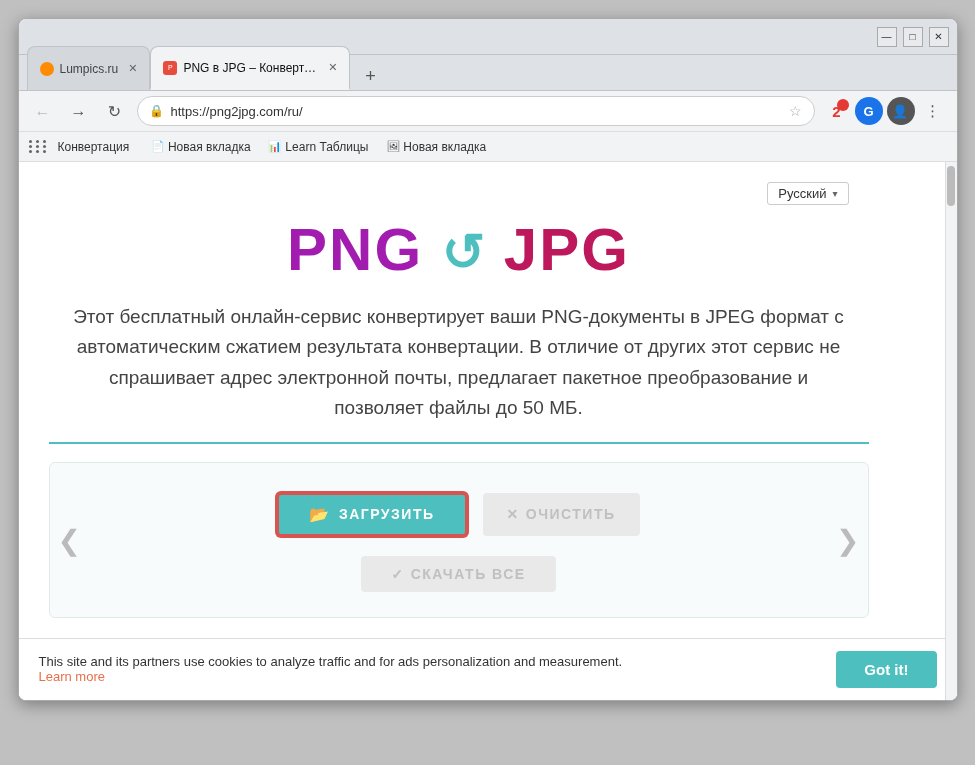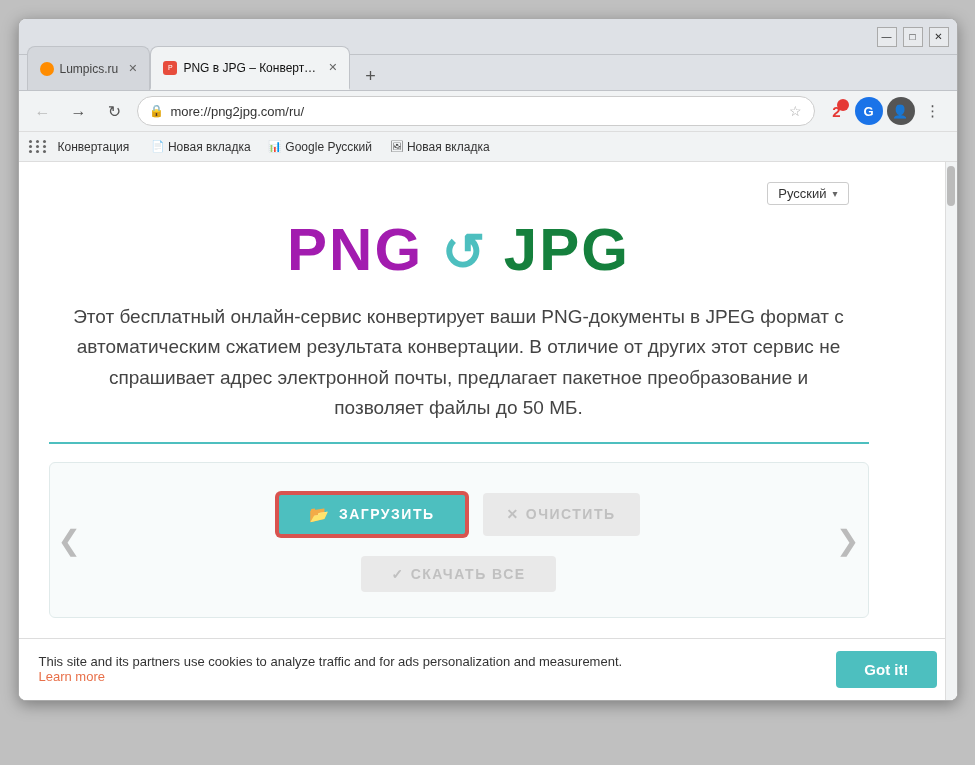--- a/index.html
+++ b/index.html
@@ -198,21 +198,21 @@
       text-align: center;
       margin-bottom: 18px;
     }
     .logo-text {
       font-size: 60px;
       font-weight: 700;
       letter-spacing: 2px;
     }
     .logo-png { color: #a21caf; }
     .logo-to { color: #4dbfbf; font-size: 52px; }
-    .logo-jpg { color: #15803d; }
+    .logo-jpg { color: #be185d; }
 
     
     .description {
       text-align: center;
       font-size: 19px;
       color: #444;
       line-height: 1.6;
       margin-bottom: 18px;
       padding: 0 20px;
     }
@@ -397,21 +397,21 @@
     </div>
     <div class="tab-new">+</div>
   </div>
 
   <div class="address-bar">
     <button class="nav-btn disabled">←</button>
     <button class="nav-btn">→</button>
     <button class="nav-btn">↻</button>
     <div class="address-input-wrap">
       <span class="lock-icon">🔒</span>
-      <span class="address-text">more://png2jpg.com/ru/</span>
+      <span class="address-text">https://png2jpg.com/ru/</span>
       <span class="star-icon">☆</span>
     </div>
     <div class="chrome-icons">
       <button class="chrome-icon-btn">
         <span style="font-size:15px; color:#e53935; font-weight:bold;">2</span>
         <span class="badge"></span>
       </button>
       <button class="chrome-icon-btn" style="background:#1a73e8; border-radius:50%; color:#fff; font-size:13px; font-weight:bold;">G</button>
       <button class="chrome-icon-btn" style="background:#555; border-radius:50%; color:#fff; font-size:13px;">👤</button>
       <button class="chrome-icon-btn">⋮</button>
@@ -432,21 +432,21 @@
           <div class="apps-dot"></div>
       </div>
       <span class="bookmark-item">Конвертация</span>
     </div>
     <div class="bookmark-item">
       <span class="bookmark-favicon">📄</span>
       <span>Новая вкладка</span>
     </div>
     <div class="bookmark-item">
       <span class="bookmark-favicon">📊</span>
-      <span>Google Русский</span>
+      <span>Learn Таблицы</span>
     </div>
     <div class="bookmark-item">
       <span class="bookmark-favicon">🖼</span>
       <span>Новая вкладка</span>
     </div>
   </div>
 
   <div class="page-content">
 
     <div class="scrollbar">

